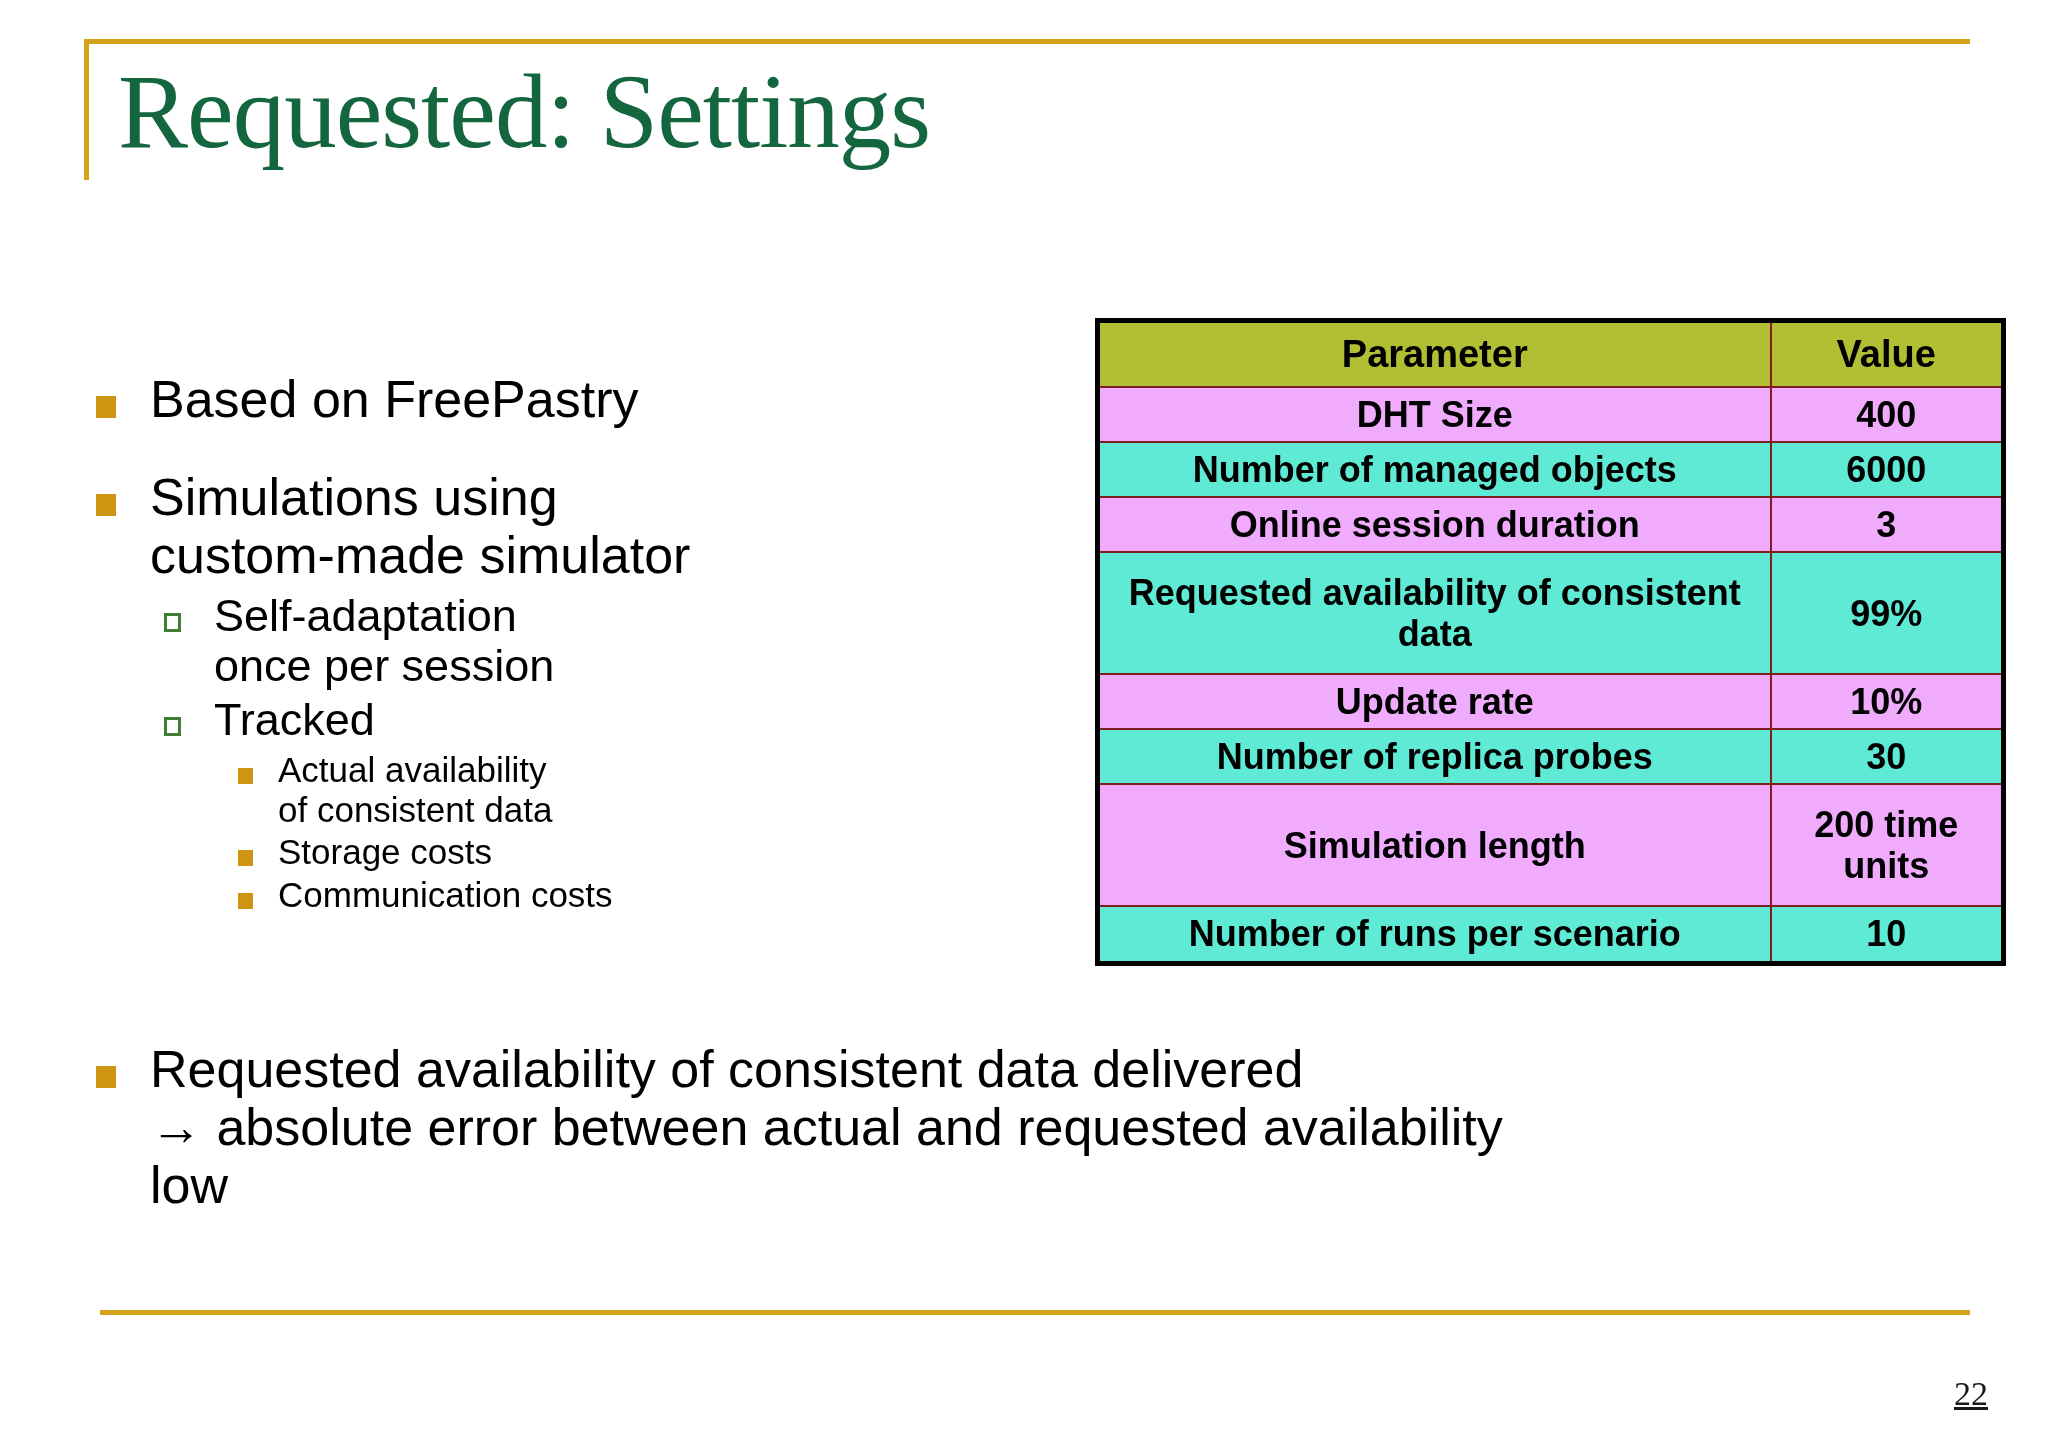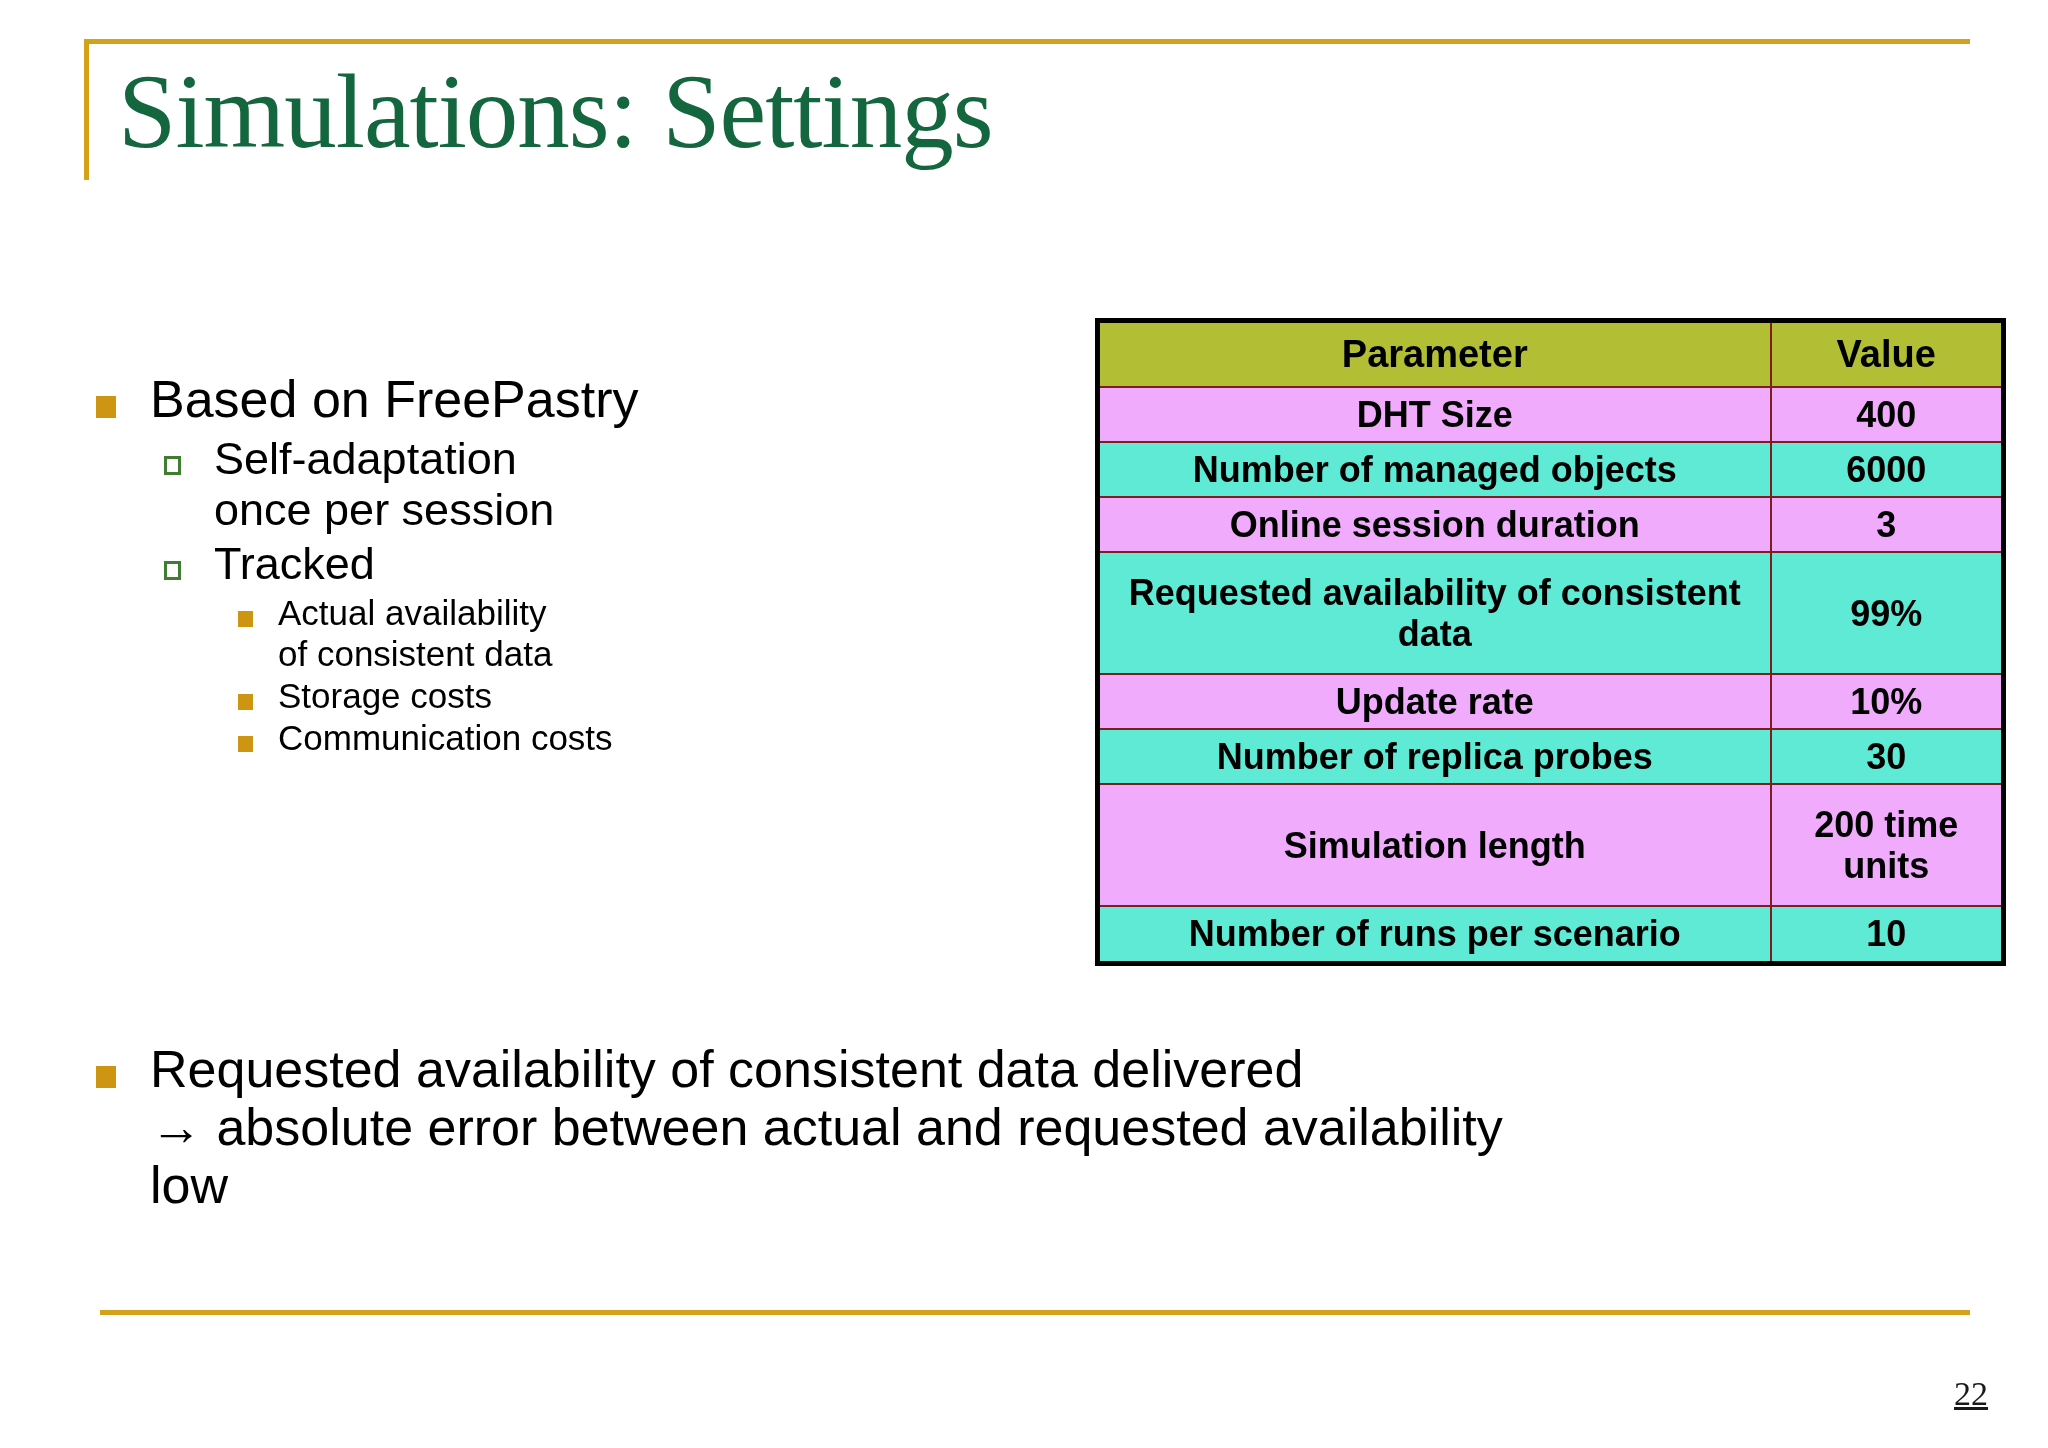--- a/index.html
+++ b/index.html
@@ -207,31 +207,40 @@
 </style>
 </head>
 <body>
 
 <div class="slide">
 
   <div class="frame-top"></div>
   <div class="frame-left"></div>
   <div class="frame-bottom"></div>
 
-  <div class="title">Simulations: Settings</div>
+  <div class="title">Requested: Settings</div>
 
   <div class="body-col">
 
     <div class="bullet-row lvl1">
       <span class="marker">
           <span class="sq-gold"></span>
         </span>
       <span class="text">Based on FreePastry</span>
     </div>
 
+    <div class="bullet-row lvl1">
+      <span class="marker">
+          <span class="sq-gold"></span>
+        </span>
+      <span class="text">
+        <span>Simulations using</span><br>
+        <span>custom-made simulator</span>
+      </span>
+    </div>
 
     <div class="bullet-row lvl2">
       <span class="marker">
           <span class="sq-green-hollow"></span>
         </span>
       <span class="text">
         <span>Self-adaptation</span><br>
         <span>once per session</span>
       </span>
     </div>

